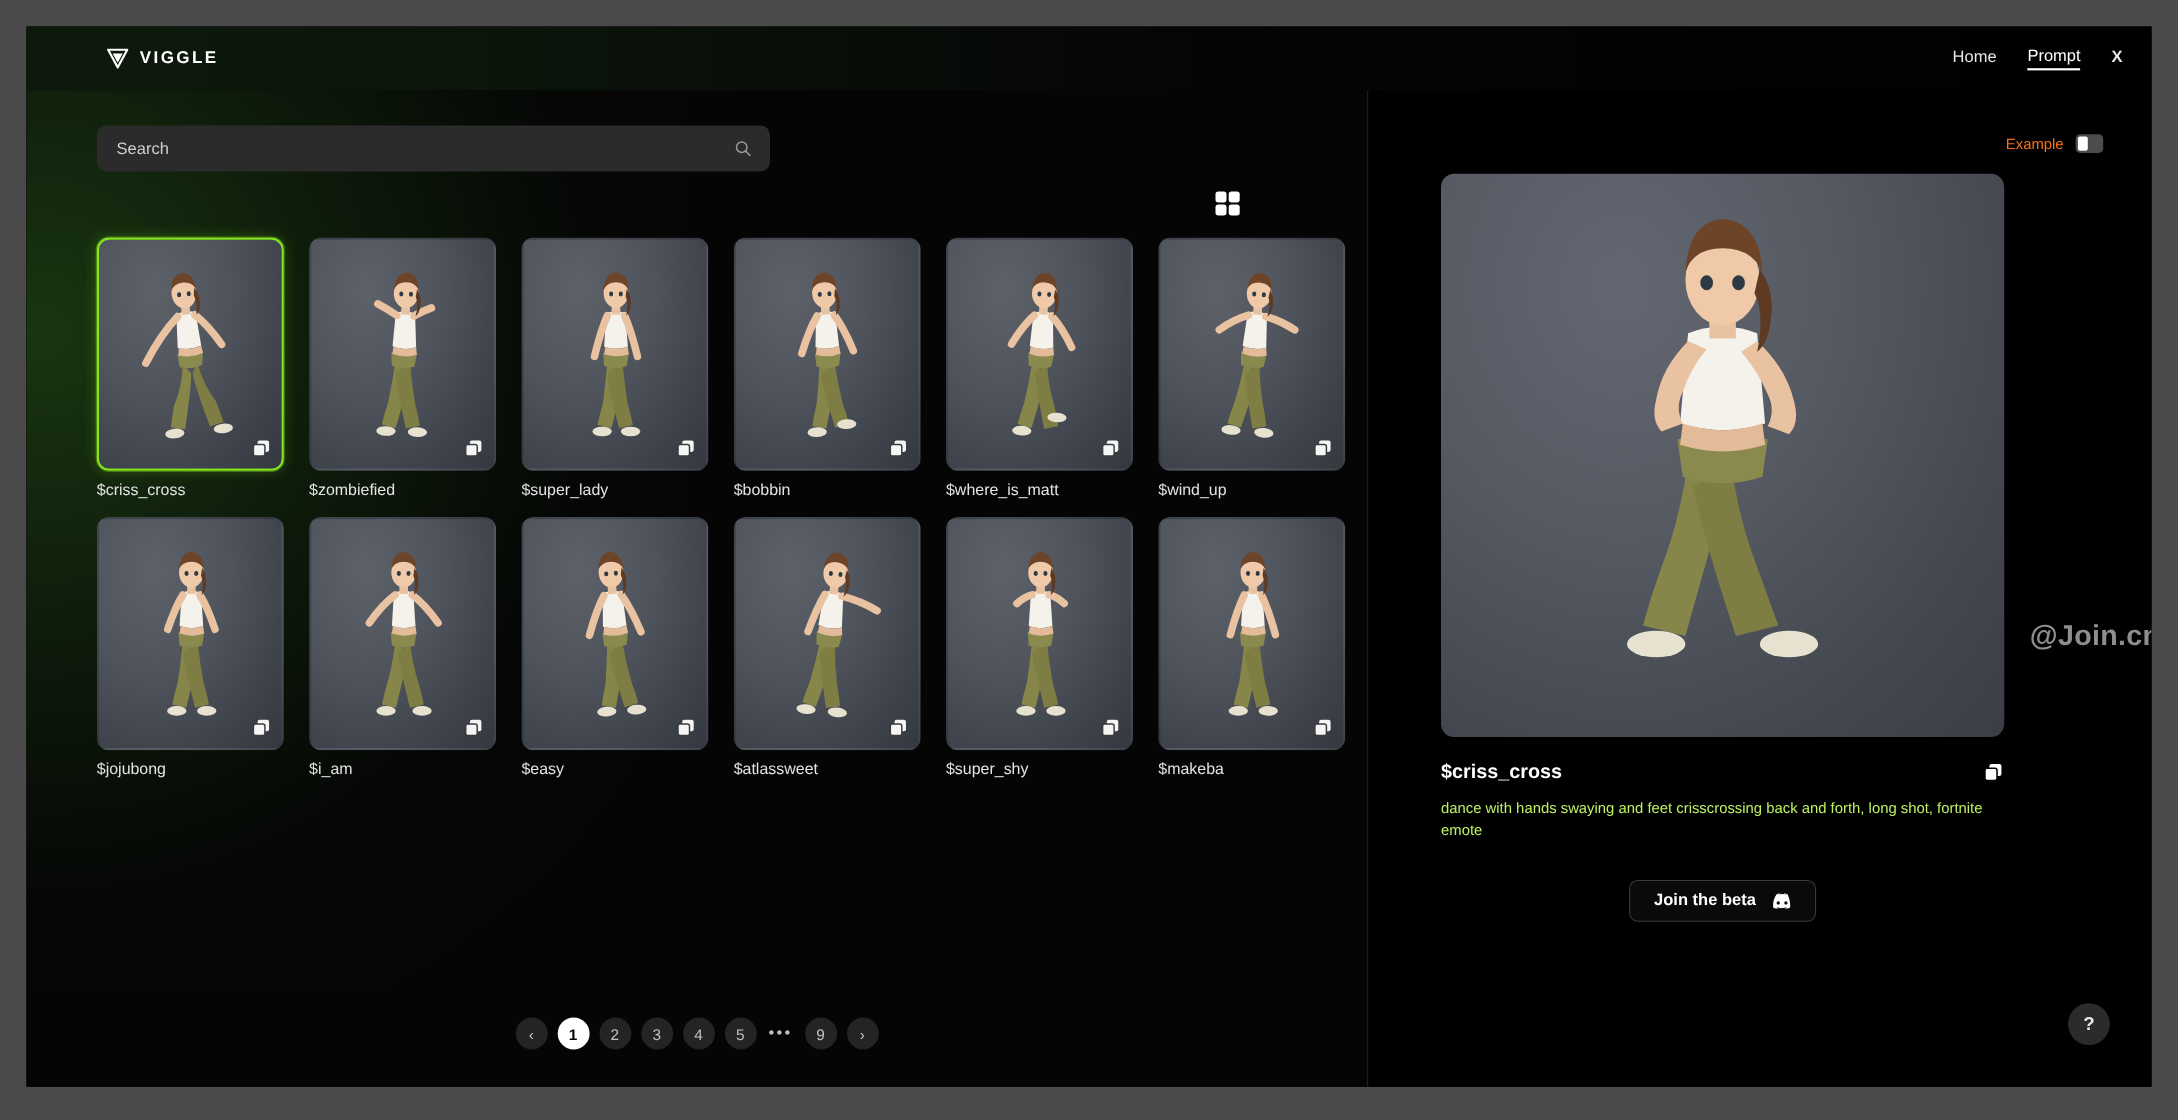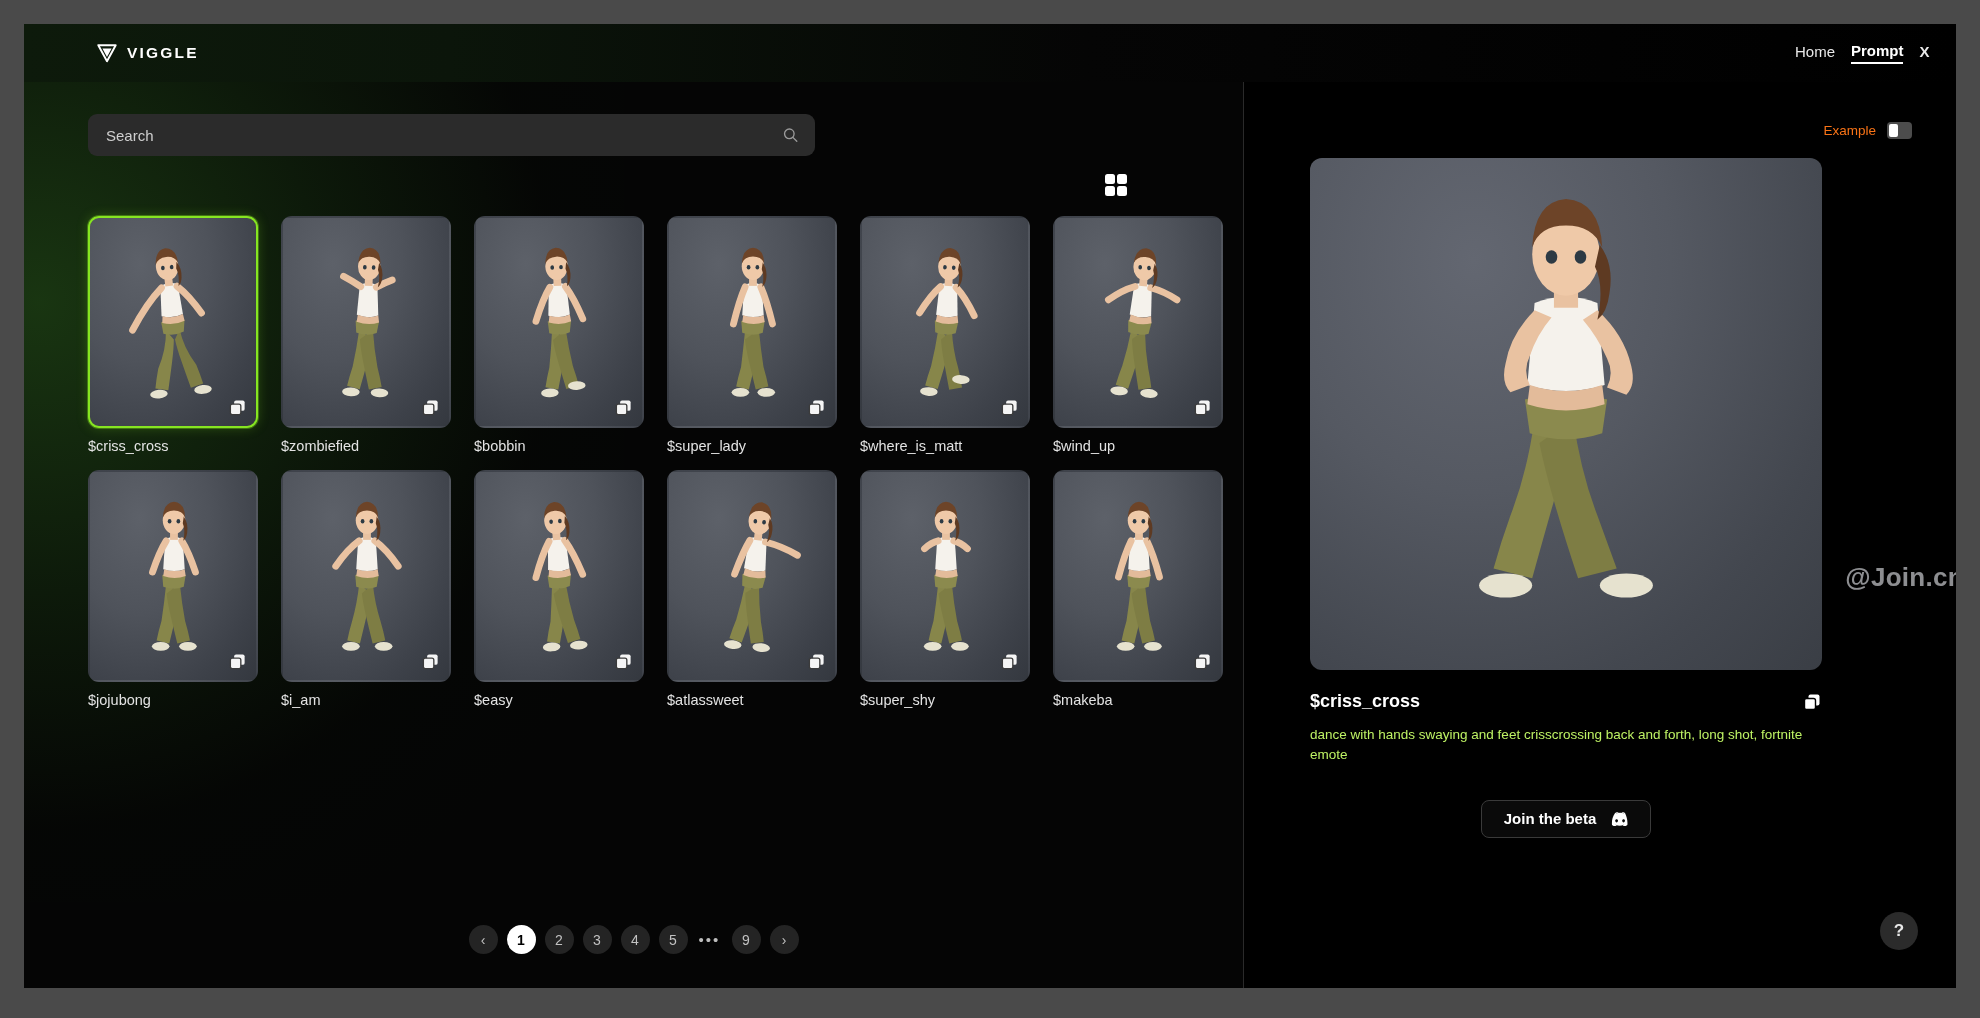--- a/index.html
+++ b/index.html
@@ -38,31 +38,31 @@
     z-index: 5;
   }
   #brand { display: flex; align-items: center; gap: 9px; }
   #brand .logo-mark { width: 22px; height: 22px; display: block; }
   #brand .brand-text {
     color: #ffffff;
     font-size: 15.5px;
     font-weight: bold;
     letter-spacing: 2.2px;
   }
-  #nav { display: flex; align-items: center; gap: 16px; }
+  #nav { display: flex; align-items: center; gap: 28px; }
   .nav-link {
     color: #e9e9e9;
     font-size: 15px;
     text-decoration: none;
     padding-bottom: 3px;
     cursor: pointer;
     white-space: nowrap;
   }
   .nav-link.active {
-    font-weight: bold;
+    font-weight: normal;
     color: #ffffff;
     border-bottom: 2px solid #ffffff;
   }
   .nav-link.x-link { font-weight: bold; font-size: 15px; letter-spacing: .5px; }
 
   
   #body-split { flex: 1 1 auto; display: flex; position: relative; min-height: 0; }
 
   
   #left-pane {
@@ -76,21 +76,21 @@
   #left-glow {
     position: absolute;
     left: -300px; top: -180px;
     width: 900px; height: 1000px;
     background: radial-gradient(ellipse at 35% 40%, rgba(26,56,18,0.95) 0%, rgba(16,34,12,0.7) 35%, rgba(5,10,4,0.25) 62%, rgba(0,0,0,0) 80%);
     pointer-events: none;
   }
   #left-inner { position: relative; height: 100%; padding: 32px 40px 0 64px; }
 
   
-  #search-row { position: relative; width: 727px; }
+  #search-row { position: relative; width: 612px; }
   #search-field {
     width: 100%;
     height: 42px;
     background: #2b2b2b;
     border: none;
     border-radius: 9px;
     color: #d8d8d8;
     font-size: 15px;
     font-family: "Liberation Sans", sans-serif;
     padding: 0 46px 0 18px;
@@ -417,20 +417,50 @@
         <rect x="6.5" y="2.5" width="11" height="11" rx="2" fill="#ffffff"></rect>
         <rect x="2.5" y="6.5" width="11" height="11" rx="2" fill="#ffffff" stroke="#3c3c3c" stroke-width="1.4"></rect>
       </svg>
     </div>
     <div class="card-label">$zombiefied</div>
             </div>
             <div class="card">
     <div class="thumb">
       <div class="figure">
   <svg viewBox="0 0 170 212" preserveAspectRatio="xMidYMid meet">
+    <g transform="translate(0,6) rotate(0 85 110)">
+      <path d="M78 108 q-2 20 -4.2 38 q-3 10 -5 20 l13 3 q4 -16 7 -29 q3 -13 4 -22 z" fill="#87864a"></path>
+      <path d="M92 108 q2 20 4.8 38 q3 10 5 20 l-13 3 q-4 -16 -7 -29 q-3 -13 -4 -22 z" fill="#7e7d44"></path>
+      <path d="M74 99 q12 -4 24 0 l-2 12 q-10 4 -21 0 z" fill="#8b8a4e"></path>
+      <ellipse cx="73.1" cy="172" rx="9" ry="4.5" fill="#e6e2cf"></ellipse>
+      <ellipse cx="99.6" cy="172" rx="9" ry="4.5" fill="#e6e2cf"></ellipse>
+      <path d="M77 62 q9 -4 18 0 l2 31 q-11 4 -22 0 z" fill="#f5f2ec"></path>
+      <path d="M76 93 q11 4 21 0 l1 7 q-11 4 -23 0 z" fill="#e3bb9a"></path>
+      <path d="M78 64 q-6 13.600000000000001 -12 38" fill="none" stroke="#e9c2a1" stroke-width="7" stroke-linecap="round"></path>
+      <path d="M94 64 q6 13.600000000000001 12 38" fill="none" stroke="#e9c2a1" stroke-width="7" stroke-linecap="round"></path>
+      <rect x="82" y="52" width="8" height="11" fill="#e9c2a1"></rect>
+      <ellipse cx="86" cy="43" rx="11.5" ry="14" fill="#efc9a8"></ellipse>
+      <path d="M74.5 40 q1 -15 11.5 -16 q11 1 11.5 16 q-3 -7 -11.5 -7 q-8.5 0 -11.5 7 z" fill="#6d4428"></path>
+      <path d="M96 39 q5 7 3.5 17 q-1 6 -4 8 q2.5 -11 -0.5 -18 z" fill="#5e3a22"></path>
+      <ellipse cx="81.5" cy="44" rx="1.9" ry="2.3" fill="#2d3a44"></ellipse>
+      <ellipse cx="90.5" cy="44" rx="1.9" ry="2.3" fill="#2d3a44"></ellipse>
+    </g>
+  </svg>
+                </div>
+      <svg class="copy-badge" viewBox="0 0 20 20">
+        <rect x="6.5" y="2.5" width="11" height="11" rx="2" fill="#ffffff"></rect>
+        <rect x="2.5" y="6.5" width="11" height="11" rx="2" fill="#ffffff" stroke="#3c3c3c" stroke-width="1.4"></rect>
+      </svg>
+    </div>
+    <div class="card-label">$super_lady</div>
+            </div>
+            <div class="card">
+    <div class="thumb">
+      <div class="figure">
+  <svg viewBox="0 0 170 212" preserveAspectRatio="xMidYMid meet">
     <g transform="translate(0,6) rotate(-3 85 110)">
       <path d="M78 108 q-2 20 -4.8 38 q-3 10 -5 20 l13 3 q4 -16 7 -29 q3 -13 4 -22 z" fill="#87864a"></path>
       <path d="M92 108 q2 20 5.3999999999999995 38 q3 10 5 20 l-13 3 q-4 -16 -7 -29 q-3 -13 -4 -22 z" fill="#7e7d44"></path>
       <path d="M74 99 q12 -4 24 0 l-2 12 q-10 4 -21 0 z" fill="#8b8a4e"></path>
       <ellipse cx="72.4" cy="172" rx="9" ry="4.5" fill="#e6e2cf"></ellipse>
       <ellipse cx="100.3" cy="166" rx="9" ry="4.5" fill="#e6e2cf"></ellipse>
       <path d="M77 62 q9 -4 18 0 l2 31 q-11 4 -22 0 z" fill="#f5f2ec"></path>
       <path d="M76 93 q11 4 21 0 l1 7 q-11 4 -23 0 z" fill="#e3bb9a"></path>
       <path d="M78 64 q-8 12 -16 34" fill="none" stroke="#e9c2a1" stroke-width="7" stroke-linecap="round"></path>
       <path d="M94 64 q8 12 16 34" fill="none" stroke="#e9c2a1" stroke-width="7" stroke-linecap="round"></path>
@@ -442,50 +472,20 @@
       <ellipse cx="90.5" cy="44" rx="1.9" ry="2.3" fill="#2d3a44"></ellipse>
     </g>
   </svg>
                 </div>
       <svg class="copy-badge" viewBox="0 0 20 20">
         <rect x="6.5" y="2.5" width="11" height="11" rx="2" fill="#ffffff"></rect>
         <rect x="2.5" y="6.5" width="11" height="11" rx="2" fill="#ffffff" stroke="#3c3c3c" stroke-width="1.4"></rect>
       </svg>
     </div>
     <div class="card-label">$bobbin</div>
-            </div>
-            <div class="card">
-    <div class="thumb">
-      <div class="figure">
-  <svg viewBox="0 0 170 212" preserveAspectRatio="xMidYMid meet">
-    <g transform="translate(0,6) rotate(0 85 110)">
-      <path d="M78 108 q-2 20 -4.2 38 q-3 10 -5 20 l13 3 q4 -16 7 -29 q3 -13 4 -22 z" fill="#87864a"></path>
-      <path d="M92 108 q2 20 4.8 38 q3 10 5 20 l-13 3 q-4 -16 -7 -29 q-3 -13 -4 -22 z" fill="#7e7d44"></path>
-      <path d="M74 99 q12 -4 24 0 l-2 12 q-10 4 -21 0 z" fill="#8b8a4e"></path>
-      <ellipse cx="73.1" cy="172" rx="9" ry="4.5" fill="#e6e2cf"></ellipse>
-      <ellipse cx="99.6" cy="172" rx="9" ry="4.5" fill="#e6e2cf"></ellipse>
-      <path d="M77 62 q9 -4 18 0 l2 31 q-11 4 -22 0 z" fill="#f5f2ec"></path>
-      <path d="M76 93 q11 4 21 0 l1 7 q-11 4 -23 0 z" fill="#e3bb9a"></path>
-      <path d="M78 64 q-6 13.600000000000001 -12 38" fill="none" stroke="#e9c2a1" stroke-width="7" stroke-linecap="round"></path>
-      <path d="M94 64 q6 13.600000000000001 12 38" fill="none" stroke="#e9c2a1" stroke-width="7" stroke-linecap="round"></path>
-      <rect x="82" y="52" width="8" height="11" fill="#e9c2a1"></rect>
-      <ellipse cx="86" cy="43" rx="11.5" ry="14" fill="#efc9a8"></ellipse>
-      <path d="M74.5 40 q1 -15 11.5 -16 q11 1 11.5 16 q-3 -7 -11.5 -7 q-8.5 0 -11.5 7 z" fill="#6d4428"></path>
-      <path d="M96 39 q5 7 3.5 17 q-1 6 -4 8 q2.5 -11 -0.5 -18 z" fill="#5e3a22"></path>
-      <ellipse cx="81.5" cy="44" rx="1.9" ry="2.3" fill="#2d3a44"></ellipse>
-      <ellipse cx="90.5" cy="44" rx="1.9" ry="2.3" fill="#2d3a44"></ellipse>
-    </g>
-  </svg>
-                </div>
-      <svg class="copy-badge" viewBox="0 0 20 20">
-        <rect x="6.5" y="2.5" width="11" height="11" rx="2" fill="#ffffff"></rect>
-        <rect x="2.5" y="6.5" width="11" height="11" rx="2" fill="#ffffff" stroke="#3c3c3c" stroke-width="1.4"></rect>
-      </svg>
-    </div>
-    <div class="card-label">$super_lady</div>
             </div>
             <div class="card">
     <div class="thumb">
       <div class="figure">
   <svg viewBox="0 0 170 212" preserveAspectRatio="xMidYMid meet">
     <g transform="translate(0,6) rotate(3 85 110)">
       <path d="M78 108 q-2 20 -5.3999999999999995 38 q-3 10 -5 20 l13 3 q4 -16 7 -29 q3 -13 4 -22 z" fill="#87864a"></path>
       <path d="M92 108 q2 20 8.4 38 q3 10 5 20 l-13 3 q-4 -16 -7 -29 q-3 -13 -4 -22 z" fill="#7e7d44"></path>
       <path d="M74 99 q12 -4 24 0 l-2 12 q-10 4 -21 0 z" fill="#8b8a4e"></path>
       <ellipse cx="71.7" cy="172" rx="9" ry="4.5" fill="#e6e2cf"></ellipse>

